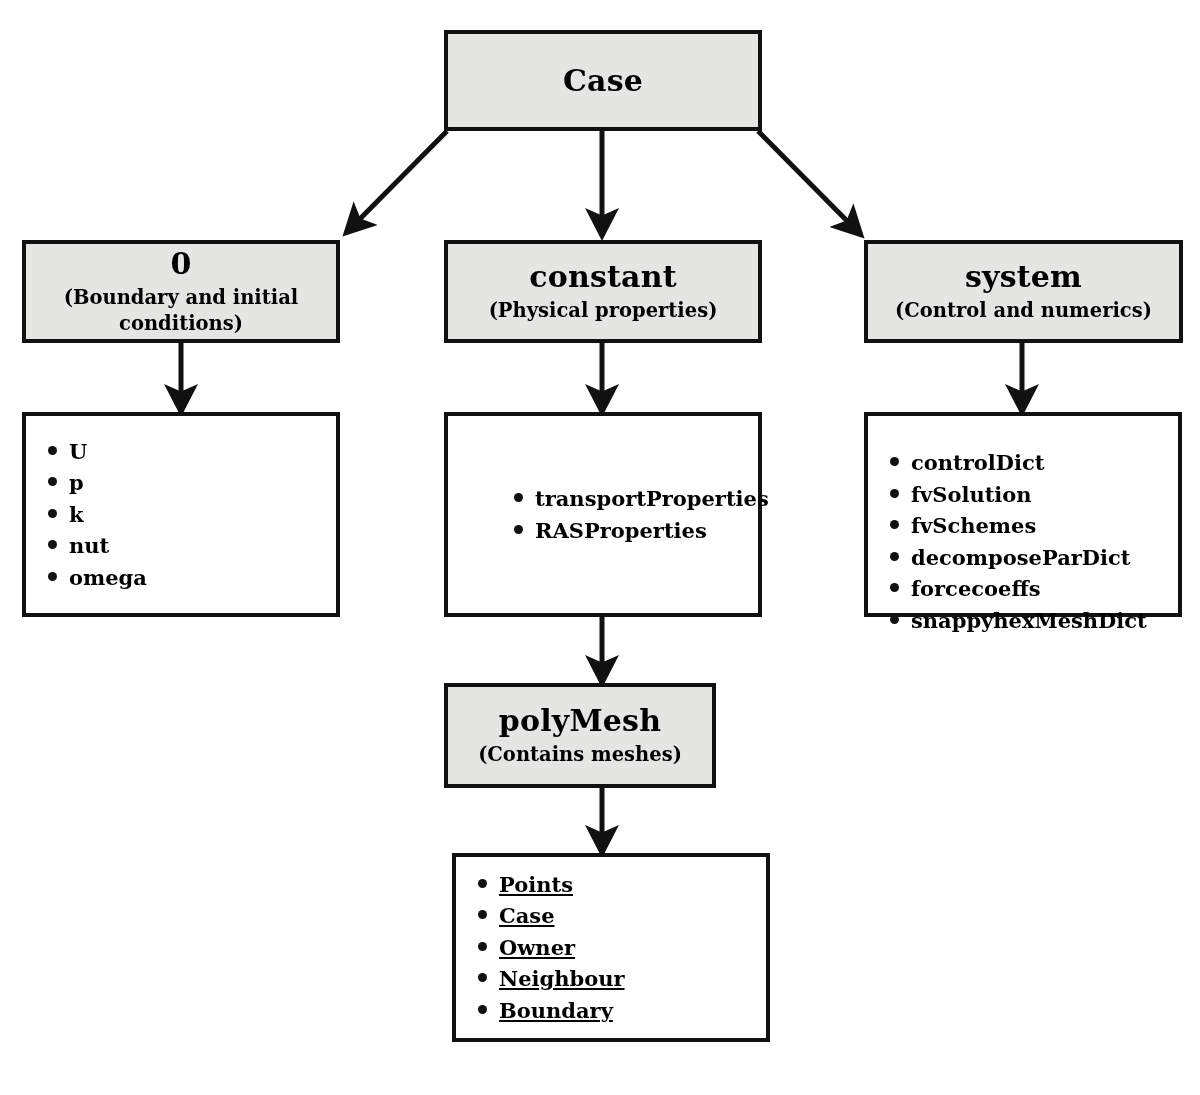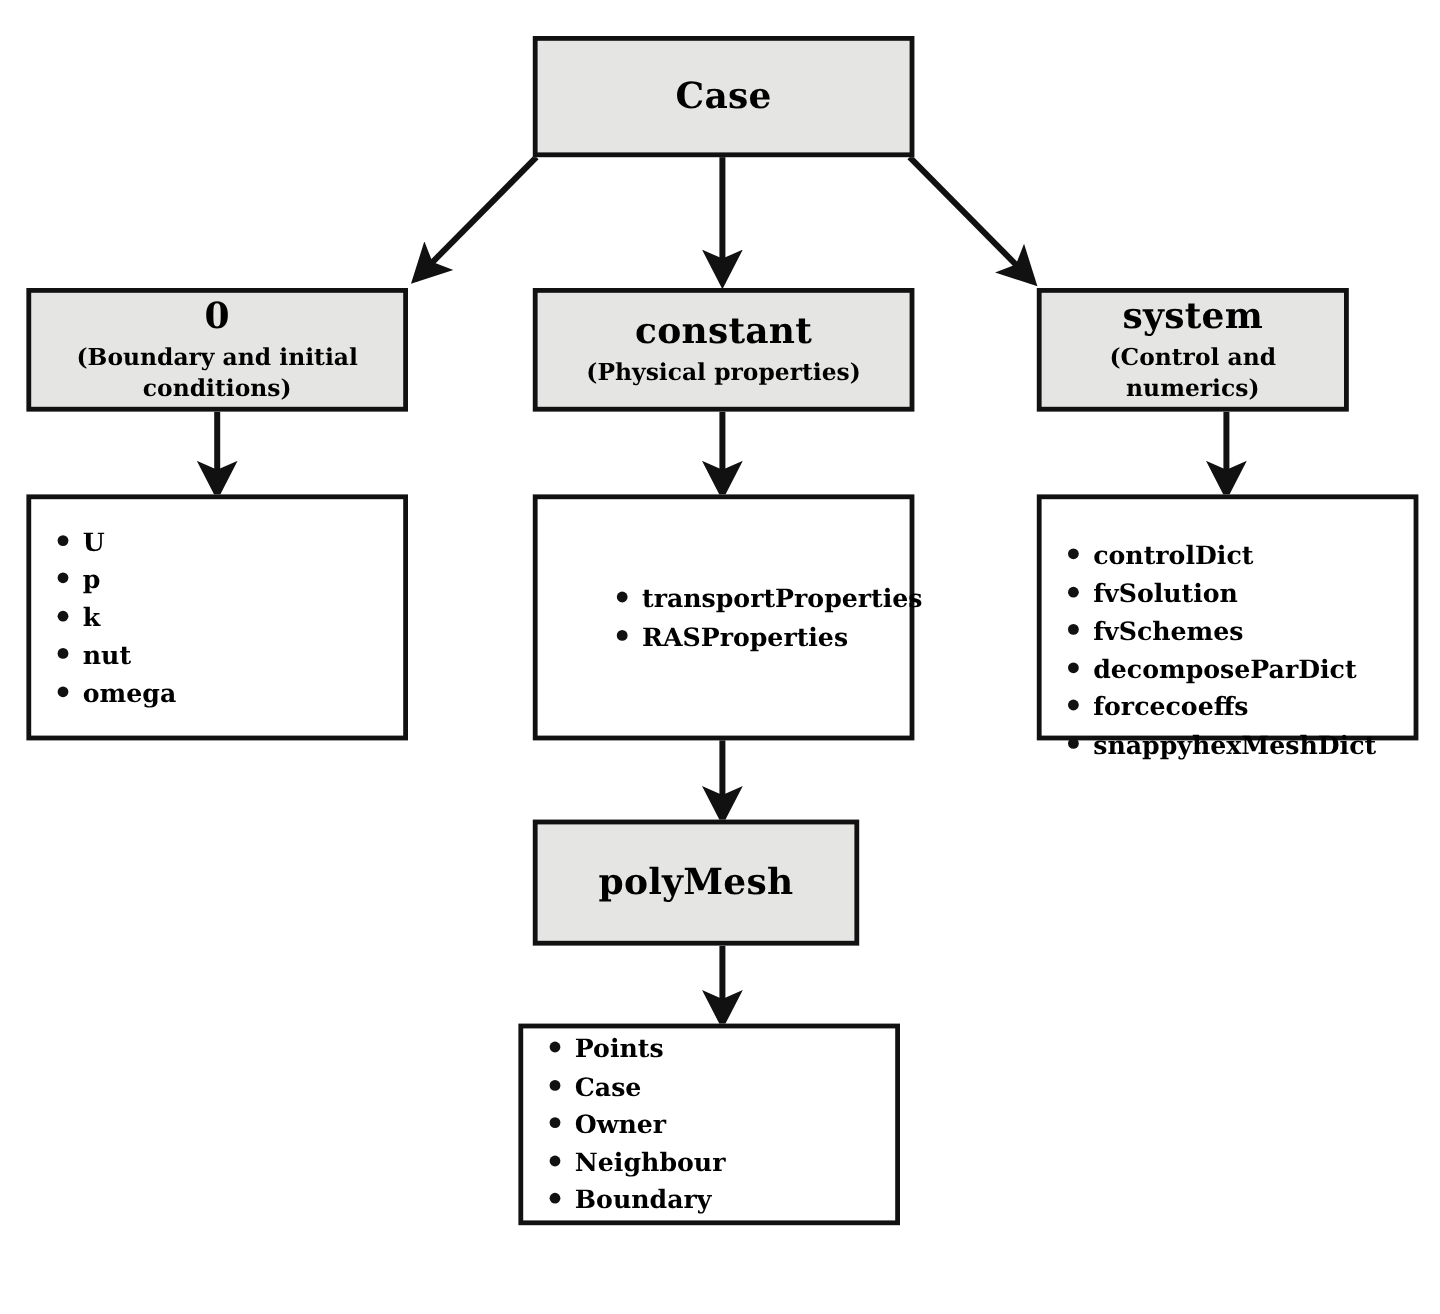--- a/index.html
+++ b/index.html
@@ -126,21 +126,21 @@
   <div class="node filled node-center" style="left:22px; top:240px; width:318px; height:103px;">
     <div class="node-title">0</div>
     <div class="node-subtitle">(Boundary and initial conditions)</div>
   </div>
 
   <div class="node filled node-center" style="left:444px; top:240px; width:318px; height:103px;">
     <div class="node-title">constant</div>
     <div class="node-subtitle">(Physical properties)</div>
   </div>
 
-  <div class="node filled node-center" style="left:864px; top:240px; width:260px; height:103px;">
+  <div class="node filled node-center" style="left:864px; top:240px; width:319px; height:103px;">
     <div class="node-title">system</div>
     <div class="node-subtitle">(Control and numerics)</div>
   </div>
 
   <div class="node" style="left:22px; top:412px; width:318px; height:205px;">
     <div class="bullet-list">
         <div class="bullet-row">
           <span class="dot"></span>
           <span class="txt">U</span>
         </div>
@@ -200,23 +200,24 @@
         </div>
         <div class="bullet-row">
           <span class="dot"></span>
           <span class="txt">snappyhexMeshDict</span>
         </div>
       </div>
   </div>
 
   <div class="node filled node-center" style="left:444px; top:683px; width:272px; height:105px;">
     <div class="node-title">polyMesh</div>
-  </div>
-
-  <div class="node" style="left:432px; top:853px; width:318px; height:168px;">
+    <div class="node-subtitle">(Contains meshes)</div>
+  </div>
+
+  <div class="node" style="left:452px; top:853px; width:318px; height:189px;text-decoration:underline;">
     <div class="bullet-list">
         <div class="bullet-row">
           <span class="dot"></span>
           <span class="txt">Points</span>
         </div>
         <div class="bullet-row">
           <span class="dot"></span>
           <span class="txt">Case</span>
         </div>
         <div class="bullet-row">

